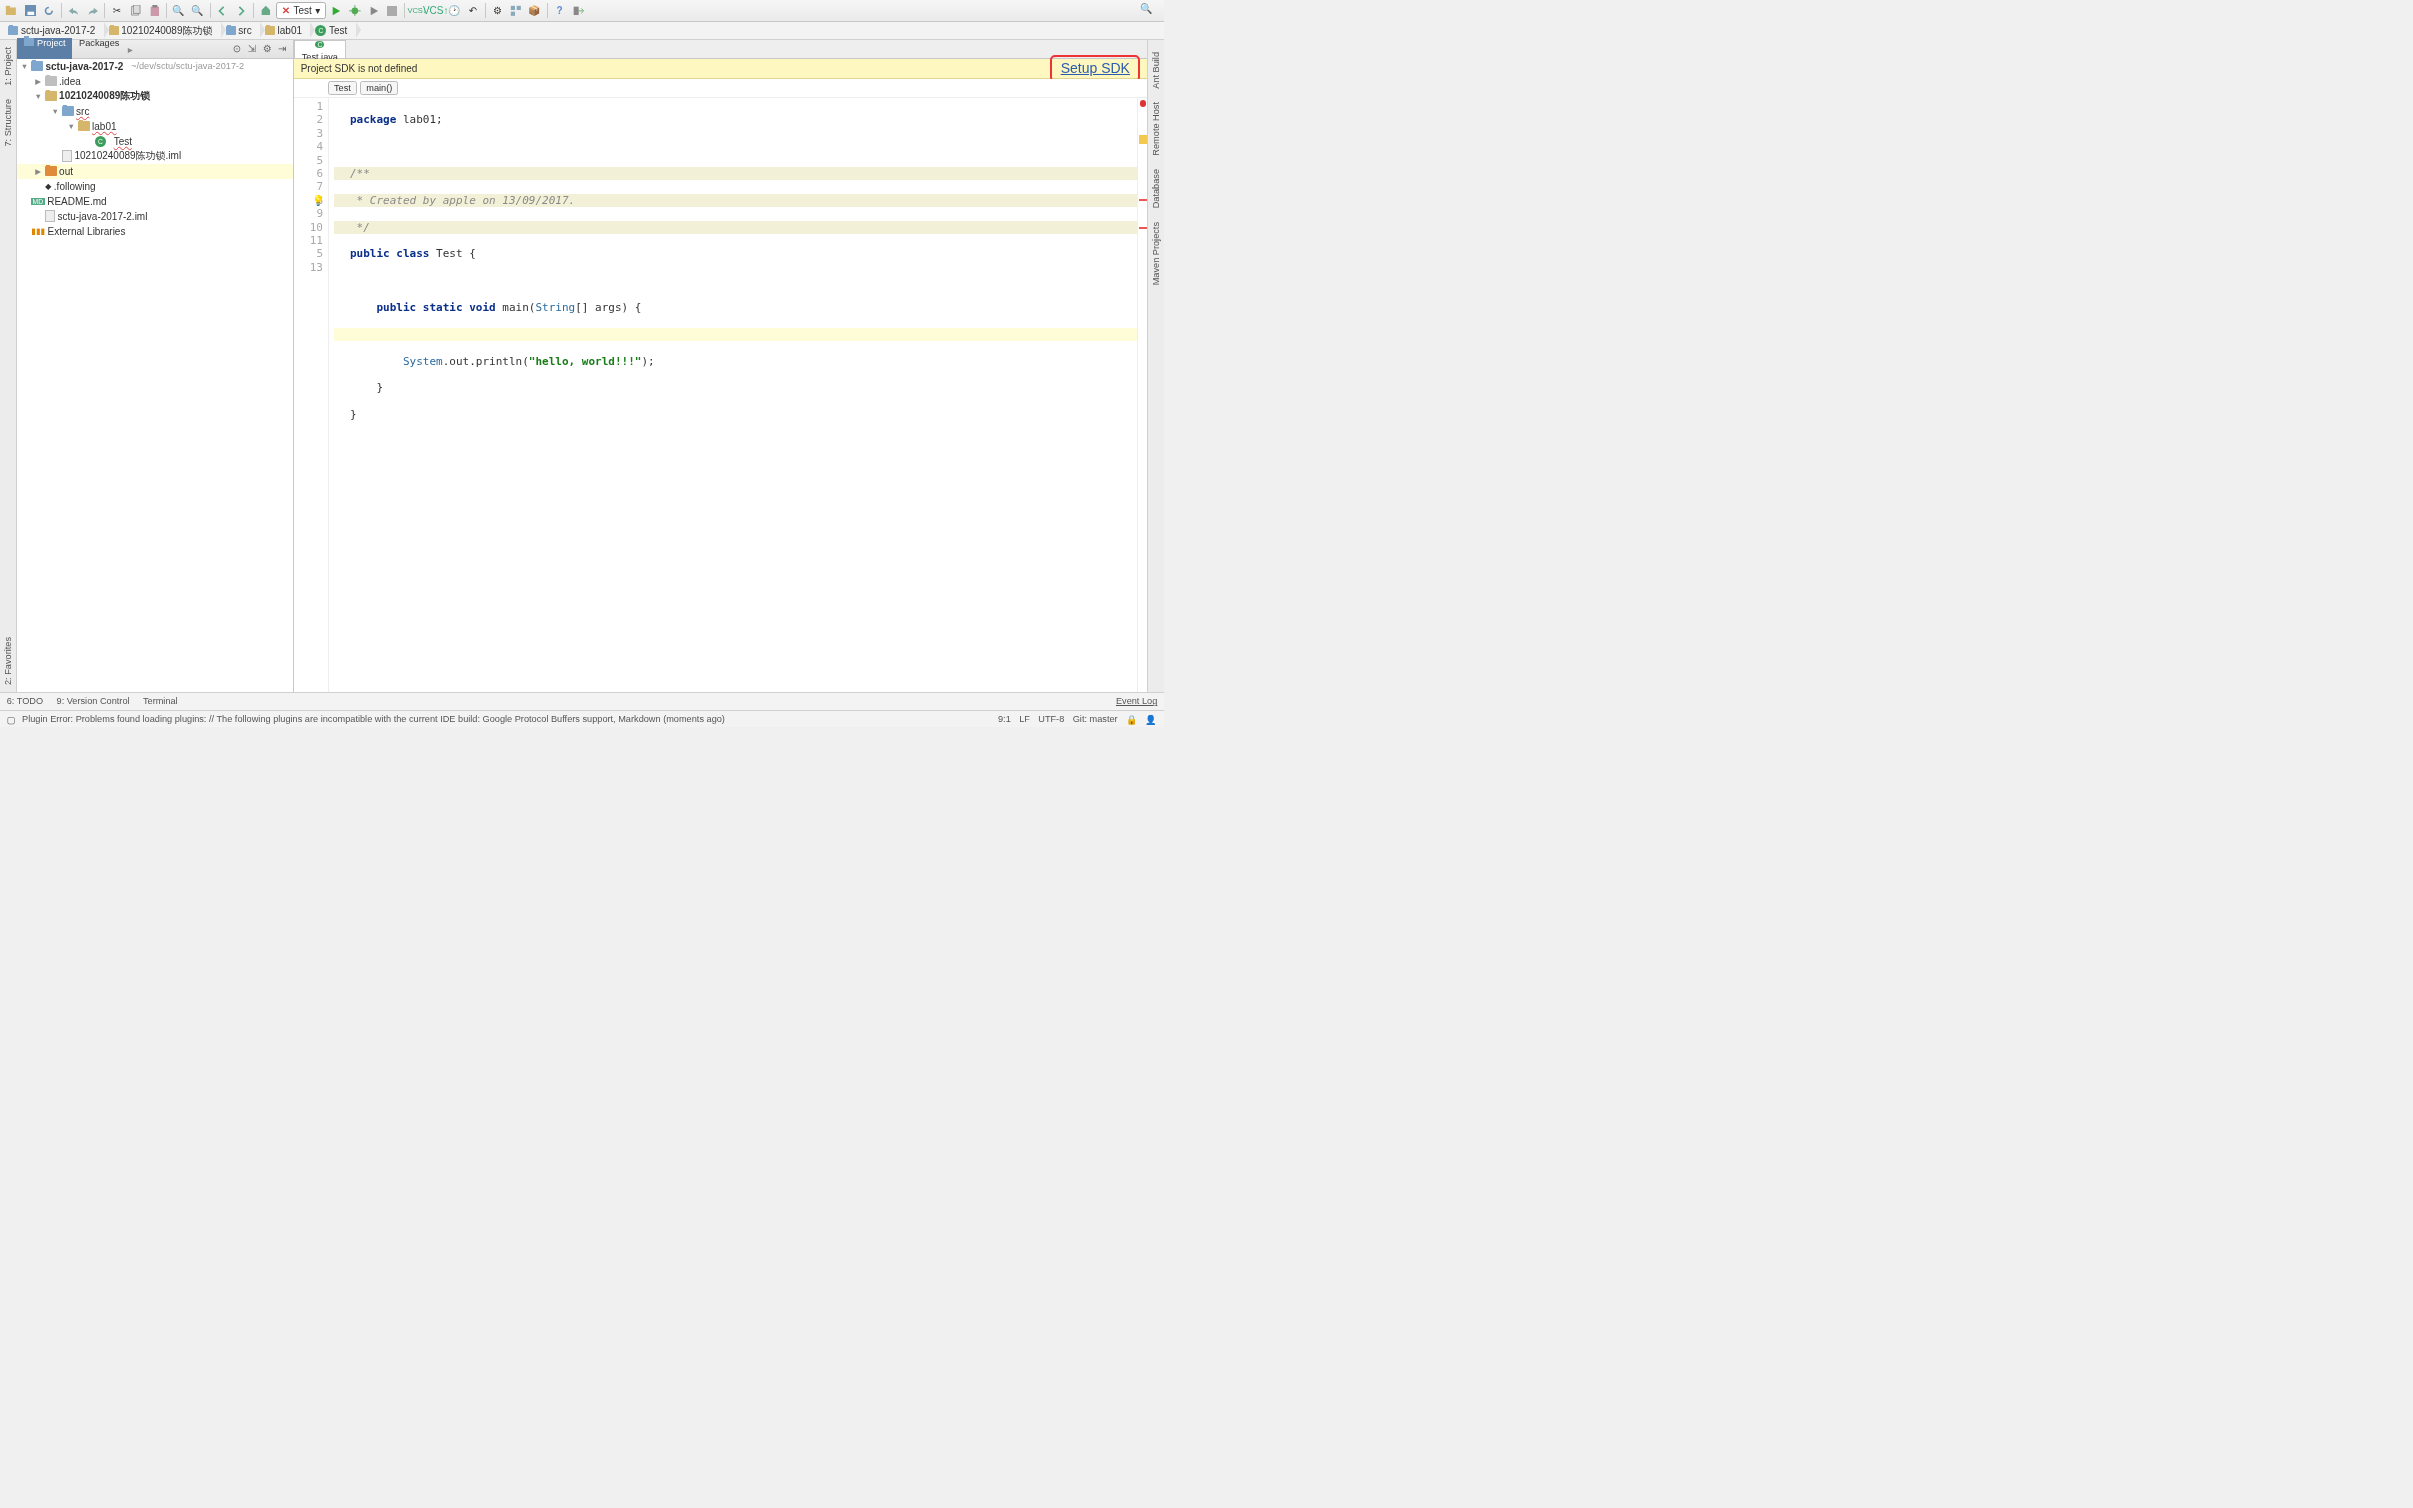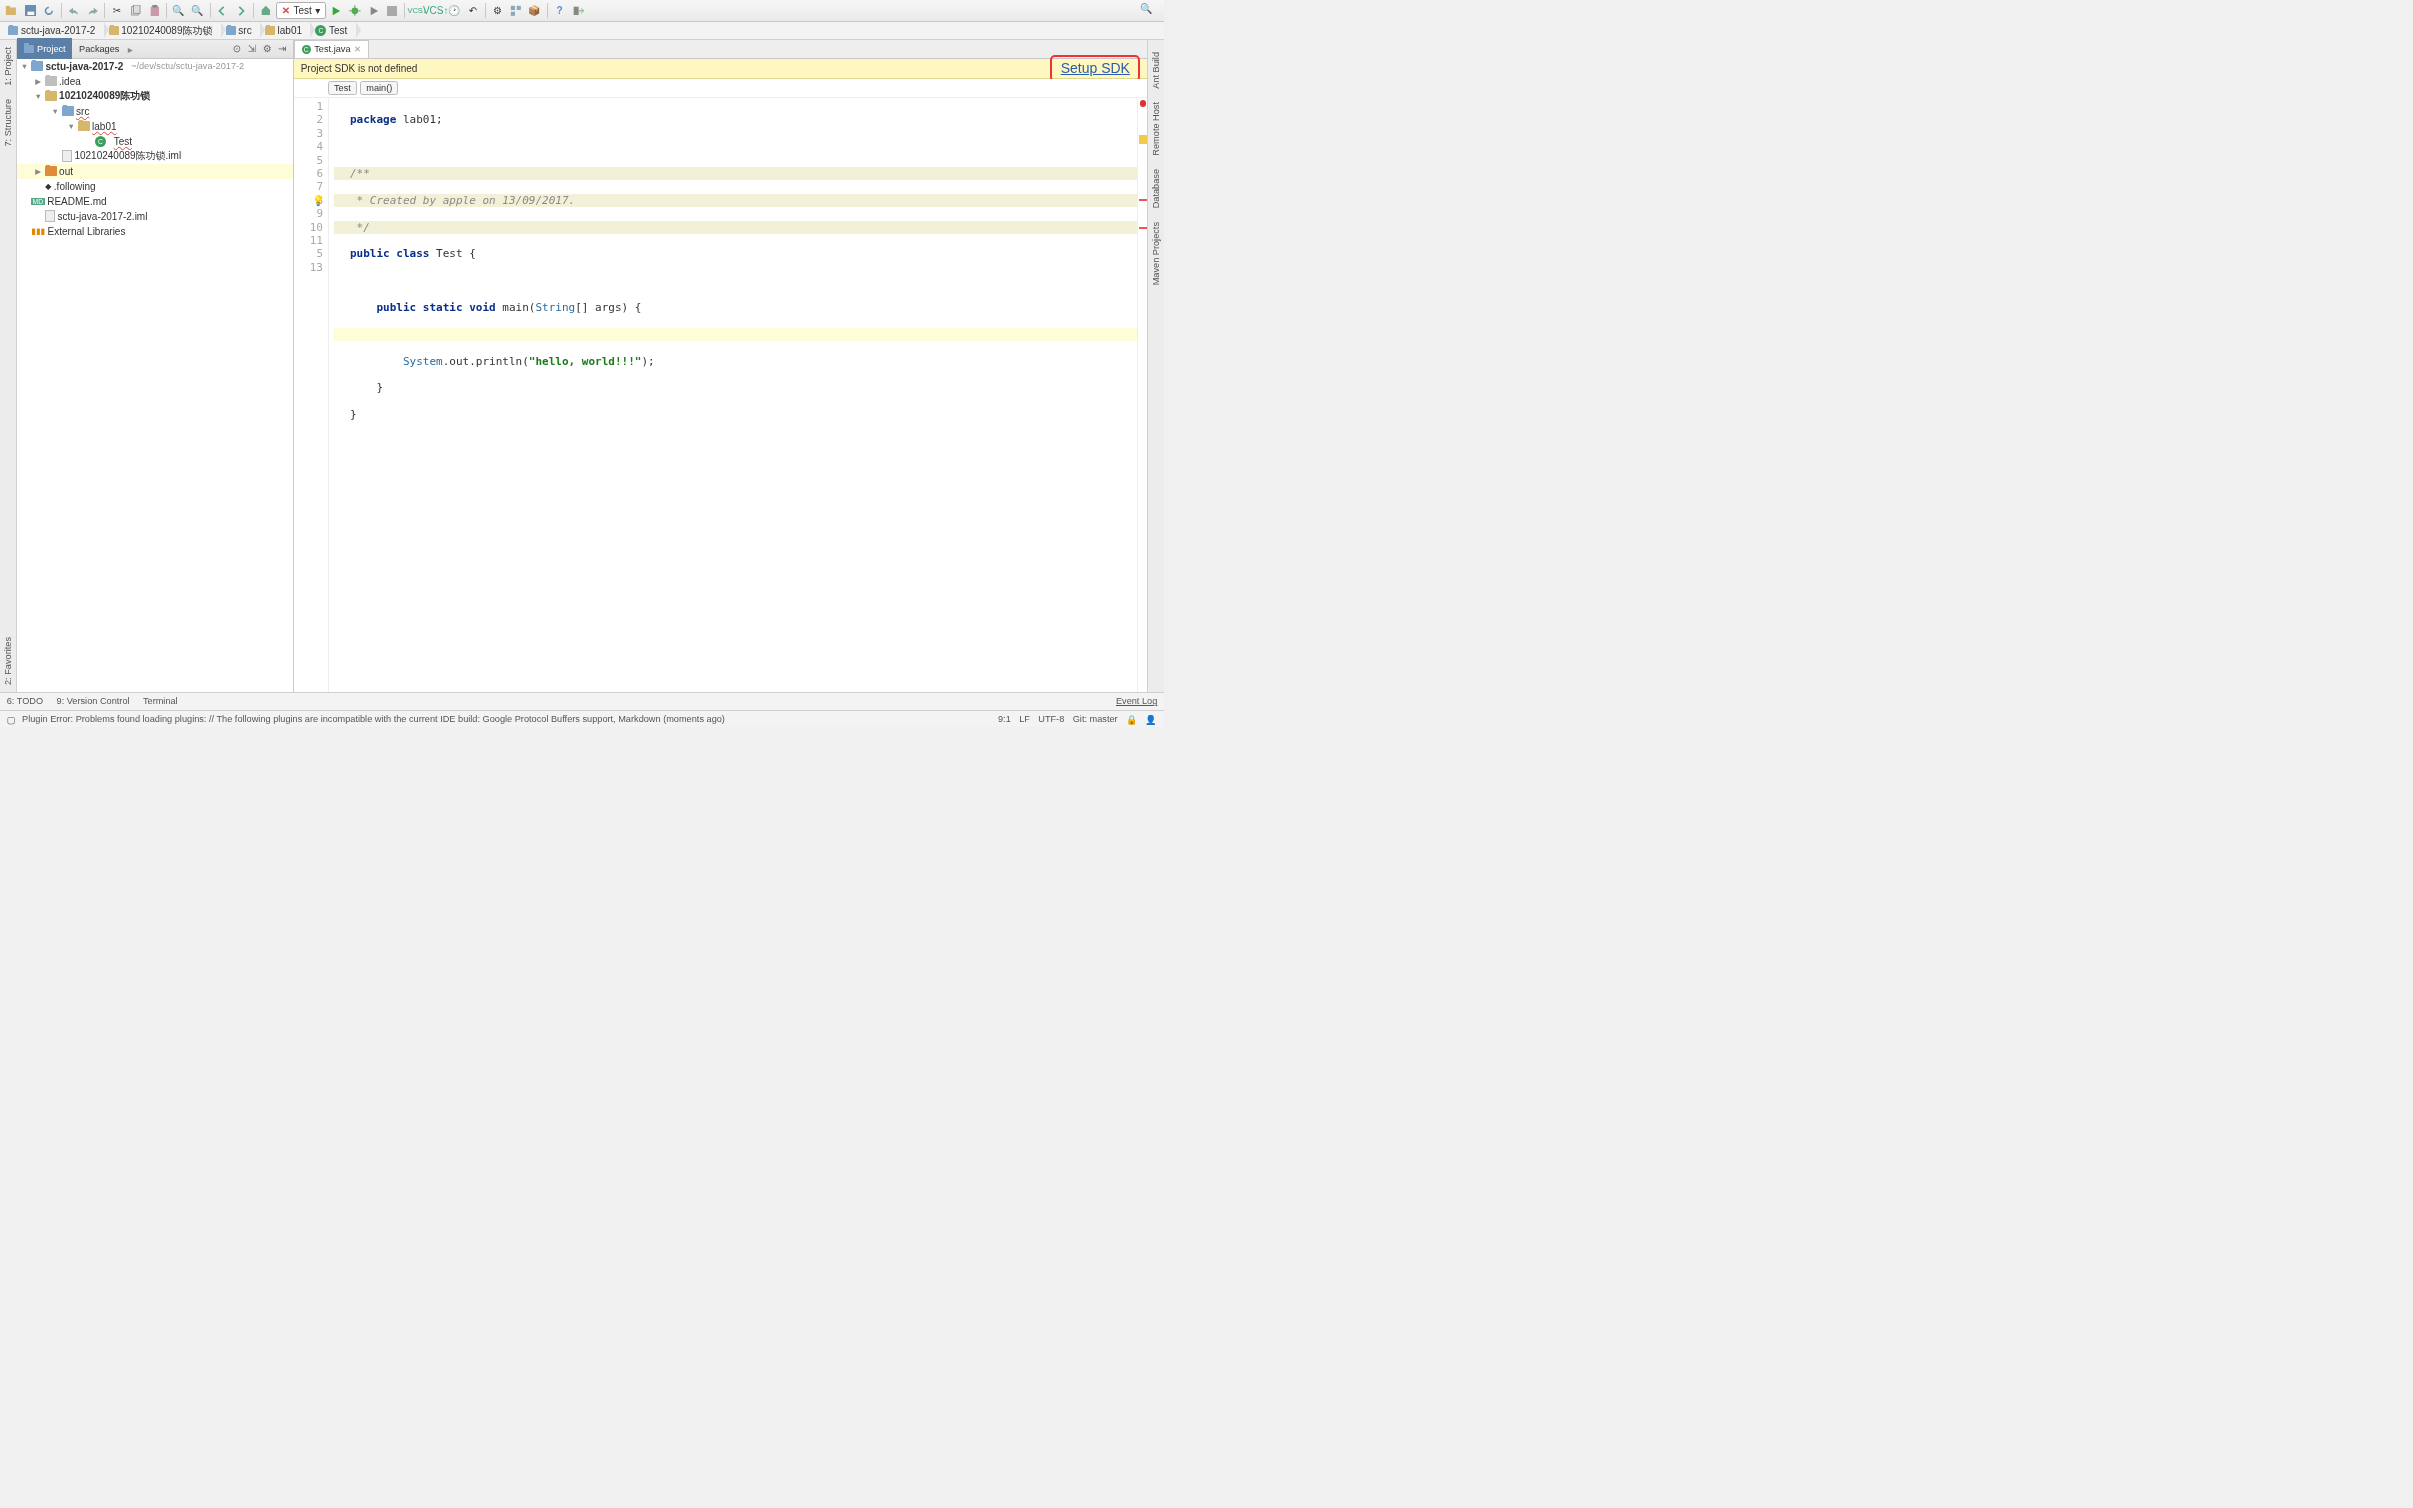--- a/index.html
+++ b/index.html
@@ -18,21 +18,21 @@
 .crumb::after { content:""; position:absolute; right:-5px; top:0; width:0; height:0; border-top:8.4px solid transparent; border-bottom:8.4px solid transparent; border-left:5px solid #e0e0e0; }
 .crumb .ficon { width:10px; height:8.4px; }
 
 .main { flex:1; display:flex; min-height:0; }
 .left-gutter { width:17px; background:#ececec; border-right:0.8px solid #d0d0d0; display:flex; flex-direction:column; align-items:center; }
 .vlabel { writing-mode:vertical-rl; transform:rotate(180deg); font-size:9.2px; color:#555; margin:6.7px 0; display:flex; align-items:center; gap:3.4px; }
 .right-gutter { width:17px; background:#ececec; border-left:0.8px solid #d0d0d0; display:flex; flex-direction:column; align-items:center; padding-top:5px; }
 
 .proj-panel { width:277px; display:flex; flex-direction:column; border-right:0.8px solid #c8c8c8; }
 .proj-hdr { display:flex; align-items:center; height:18.4px; background:linear-gradient(#eee,#e2e2e2); border-bottom:0.8px solid #c8c8c8; }
-.proj-tab { display:flex; align-items:center; height:23px; padding:0 6.7px; gap:3.4px; font-size:9.2px; }
+.proj-tab { display:flex; height:23px; padding:0 6.7px; gap:3.4px; font-size:9.2px; }
 .proj-tab.active { background:#5b7fa6; color:#fff; }
 .proj-tools { margin-left:auto; display:flex; gap:3.4px; padding-right:3.4px; }
 .proj-tools span { width:11.7px; height:11.7px; display:inline-block; color:#666; }
 .tree { flex:1; overflow:auto; background:#fff; font-size:10px; }
 .tree-row { display:flex; align-items:center; height:15px; padding-left:3.4px; gap:2.5px; white-space:nowrap; }
 .tree-row.sel { background:#fffcd8; }
 .tw { width:8.4px; display:inline-block; text-align:center; color:#888; font-size:7.5px; }
 .ficon { display:inline-block; width:11.7px; height:10px; }
 .folder { background:#d6b66a; border-radius:0.8px; position:relative; }
 .folder::before { content:""; position:absolute; top:-1.7px; left:0.8px; width:4.2px; height:1.7px; background:#d6b66a; }
@@ -40,21 +40,21 @@
 .folder.orange { background:#e08b3a; } .folder.orange::before{ background:#e08b3a; }
 .folder.grey { background:#bfbfbf; } .folder.grey::before{ background:#bfbfbf; }
 .cicon { width:11px; height:11px; border-radius:50%; background:#3b9e5d; color:#fff; font-size:6.7px; display:inline-flex; align-items:center; justify-content:center; }
 .file-icon { width:10px; height:11.7px; background:#eee; border:0.8px solid #bbb; }
 .bold { font-weight:bold; }
 .dim { color:#999; font-size:9.2px; }
 .wavy { text-decoration:underline wavy #d44; }
 
 .editor { flex:1; display:flex; flex-direction:column; min-width:0; }
 .ed-tabs { display:flex; height:18.4px; background:#eee; border-bottom:0.8px solid #c8c8c8; align-items:flex-end; }
-.ed-tab { display:flex; align-items:center; height:17.6px; padding:0 6.7px; background:#fff; border:0.8px solid #c8c8c8; border-bottom:none; gap:3.4px; font-size:9.2px; }
+.ed-tab { display:flex; align-items:center; height:17.6px; padding:0 6.7px; background:#fff; border:0.8px solid #c8c8c8; border-bottom:none; gap:3.4px; font-size:9.2px;flex-direction:column; }
 .ed-tab .close { color:#999; font-size:8.4px; }
 .sdk-bar { display:flex; align-items:center; height:20px; background:#fff7c0; border-bottom:0.8px solid #e0d890; padding:0 6.7px; font-size:10px; }
 .sdk-link-wrap { margin-left:auto; border:2.5px solid #e33; padding:3.4px 8.4px; border-radius:5px; }
 .sdk-link { color:#2a5db0; text-decoration:underline; font-size:14px; }
 .crumb-bar { display:flex; gap:3.4px; padding:2.5px 34px; background:#fff; border-bottom:0.8px solid #eee; }
 .crumb-pill { border:0.8px solid #bbb; border-radius:2.5px; padding:0.8px 5px; font-size:9.2px; background:#f6f6f6; }
 .code-wrap { flex:1; display:flex; font-family:Menlo,Consolas,monospace; font-size:11px; line-height:13.4px; position:relative; background:#fff; }
 .gutter { width:35px; text-align:right; color:#aaa; padding:1.7px 5px 0 0; background:#fff; border-right:0.8px solid #eee; }
 .gutter div { height:13.4px; }
 .code { flex:1; padding:1.7px 0 0 5px; white-space:pre; position:relative; }

